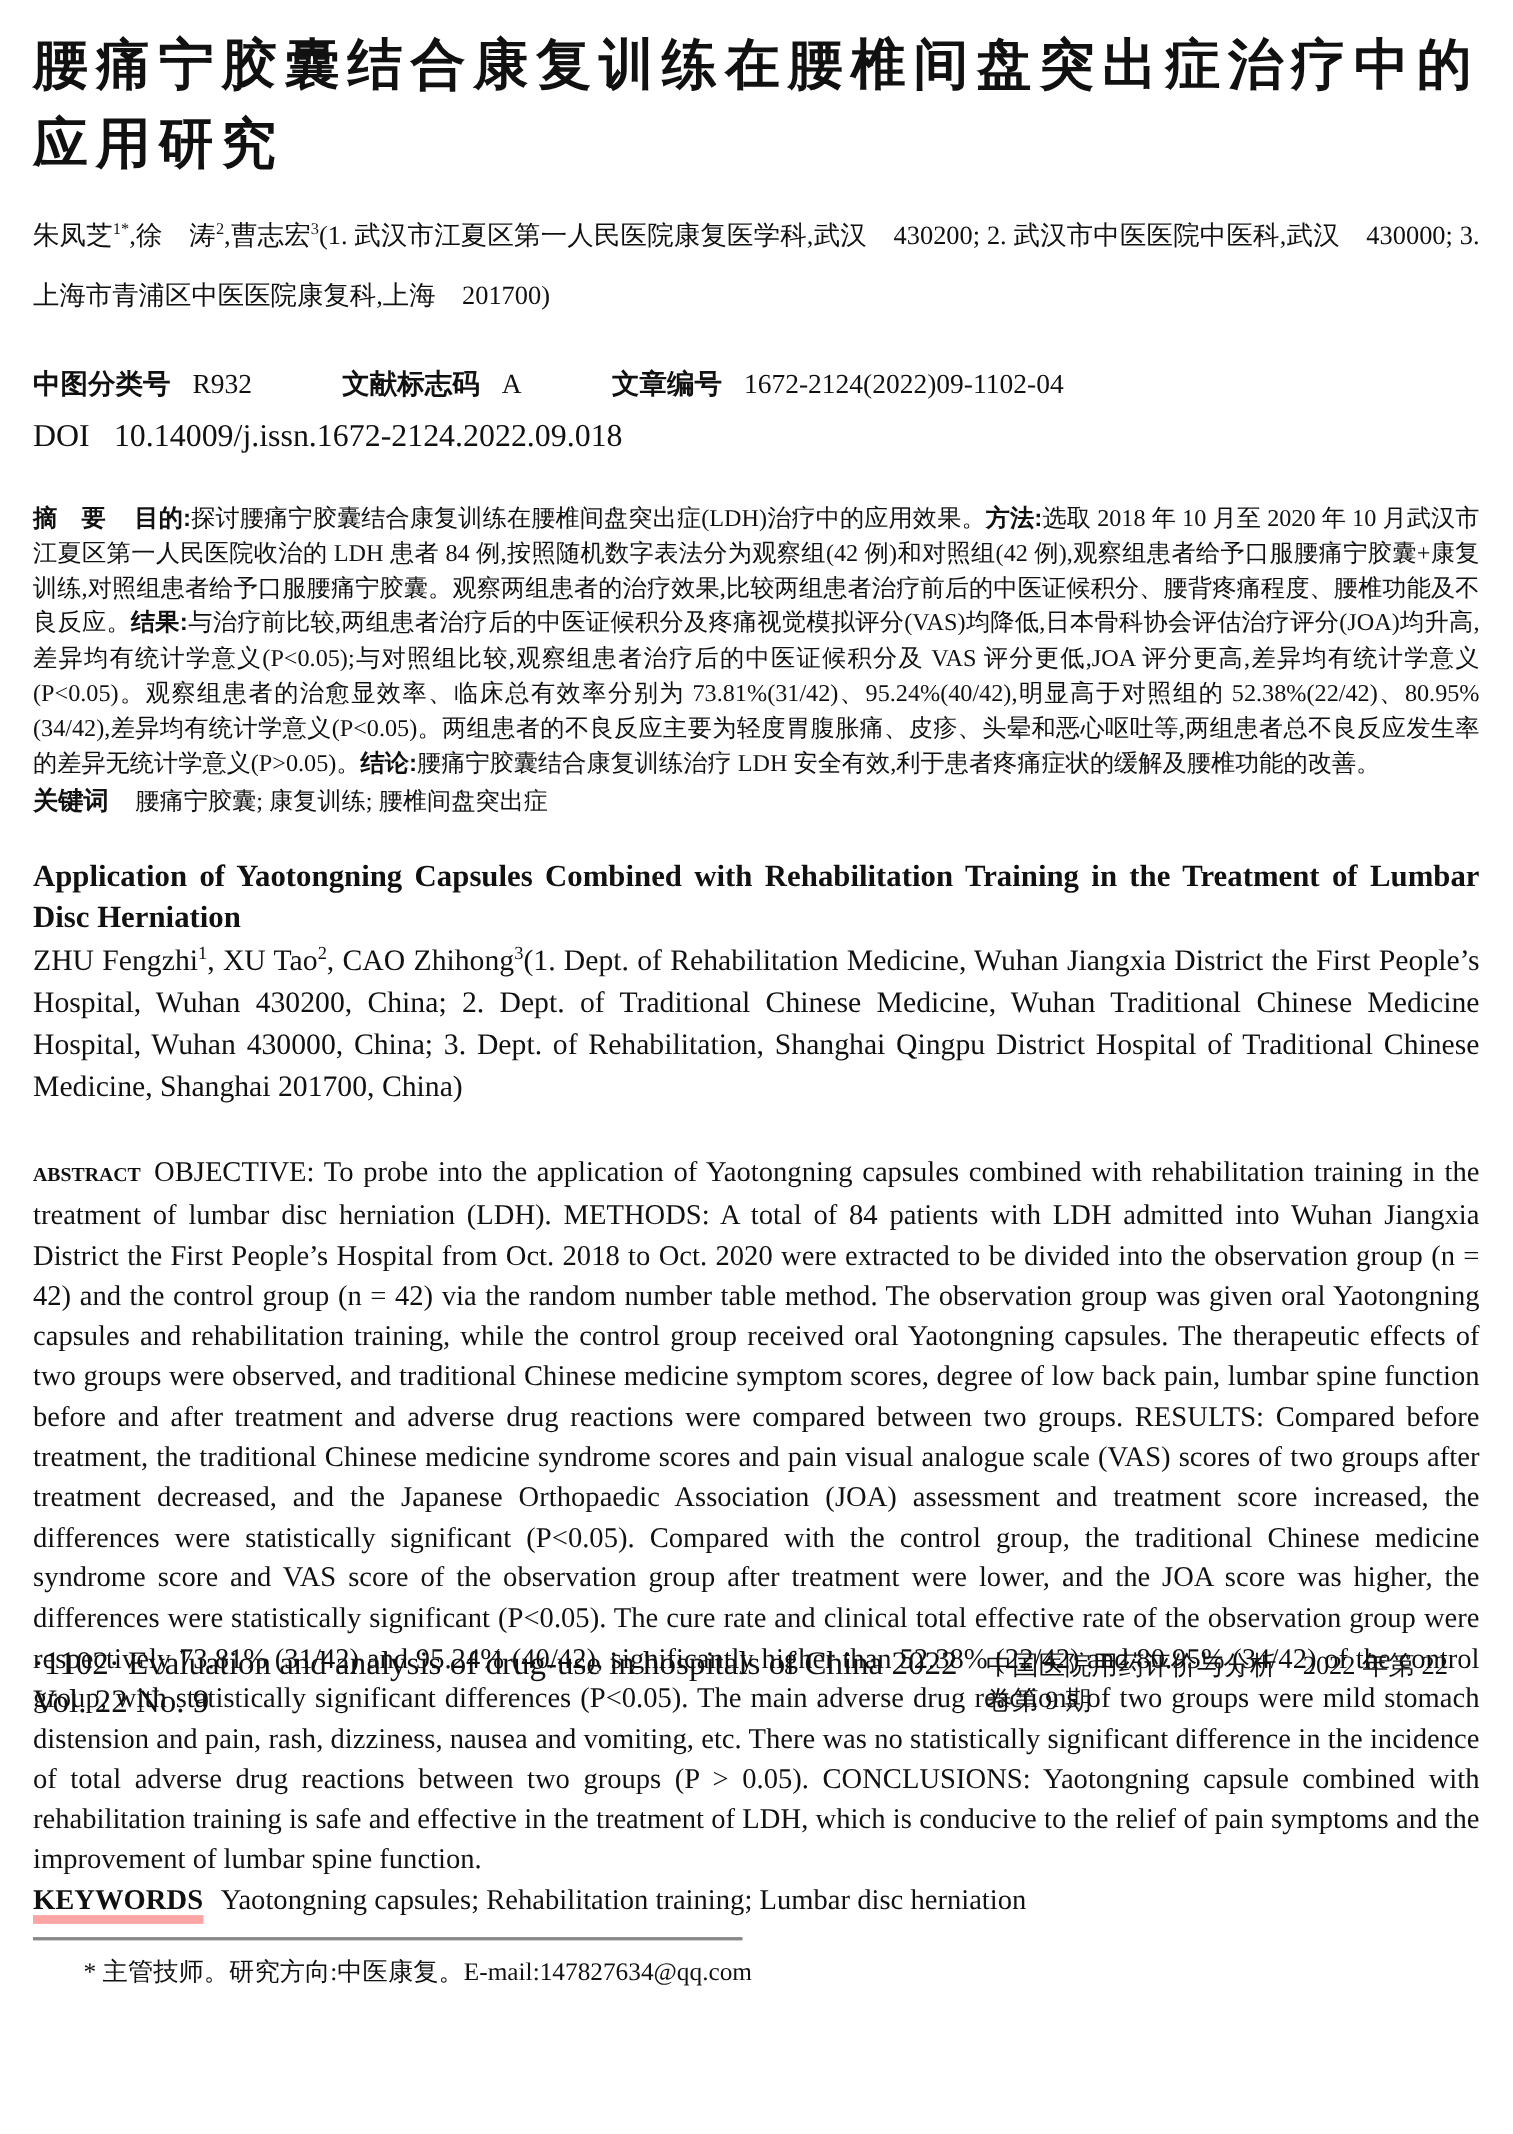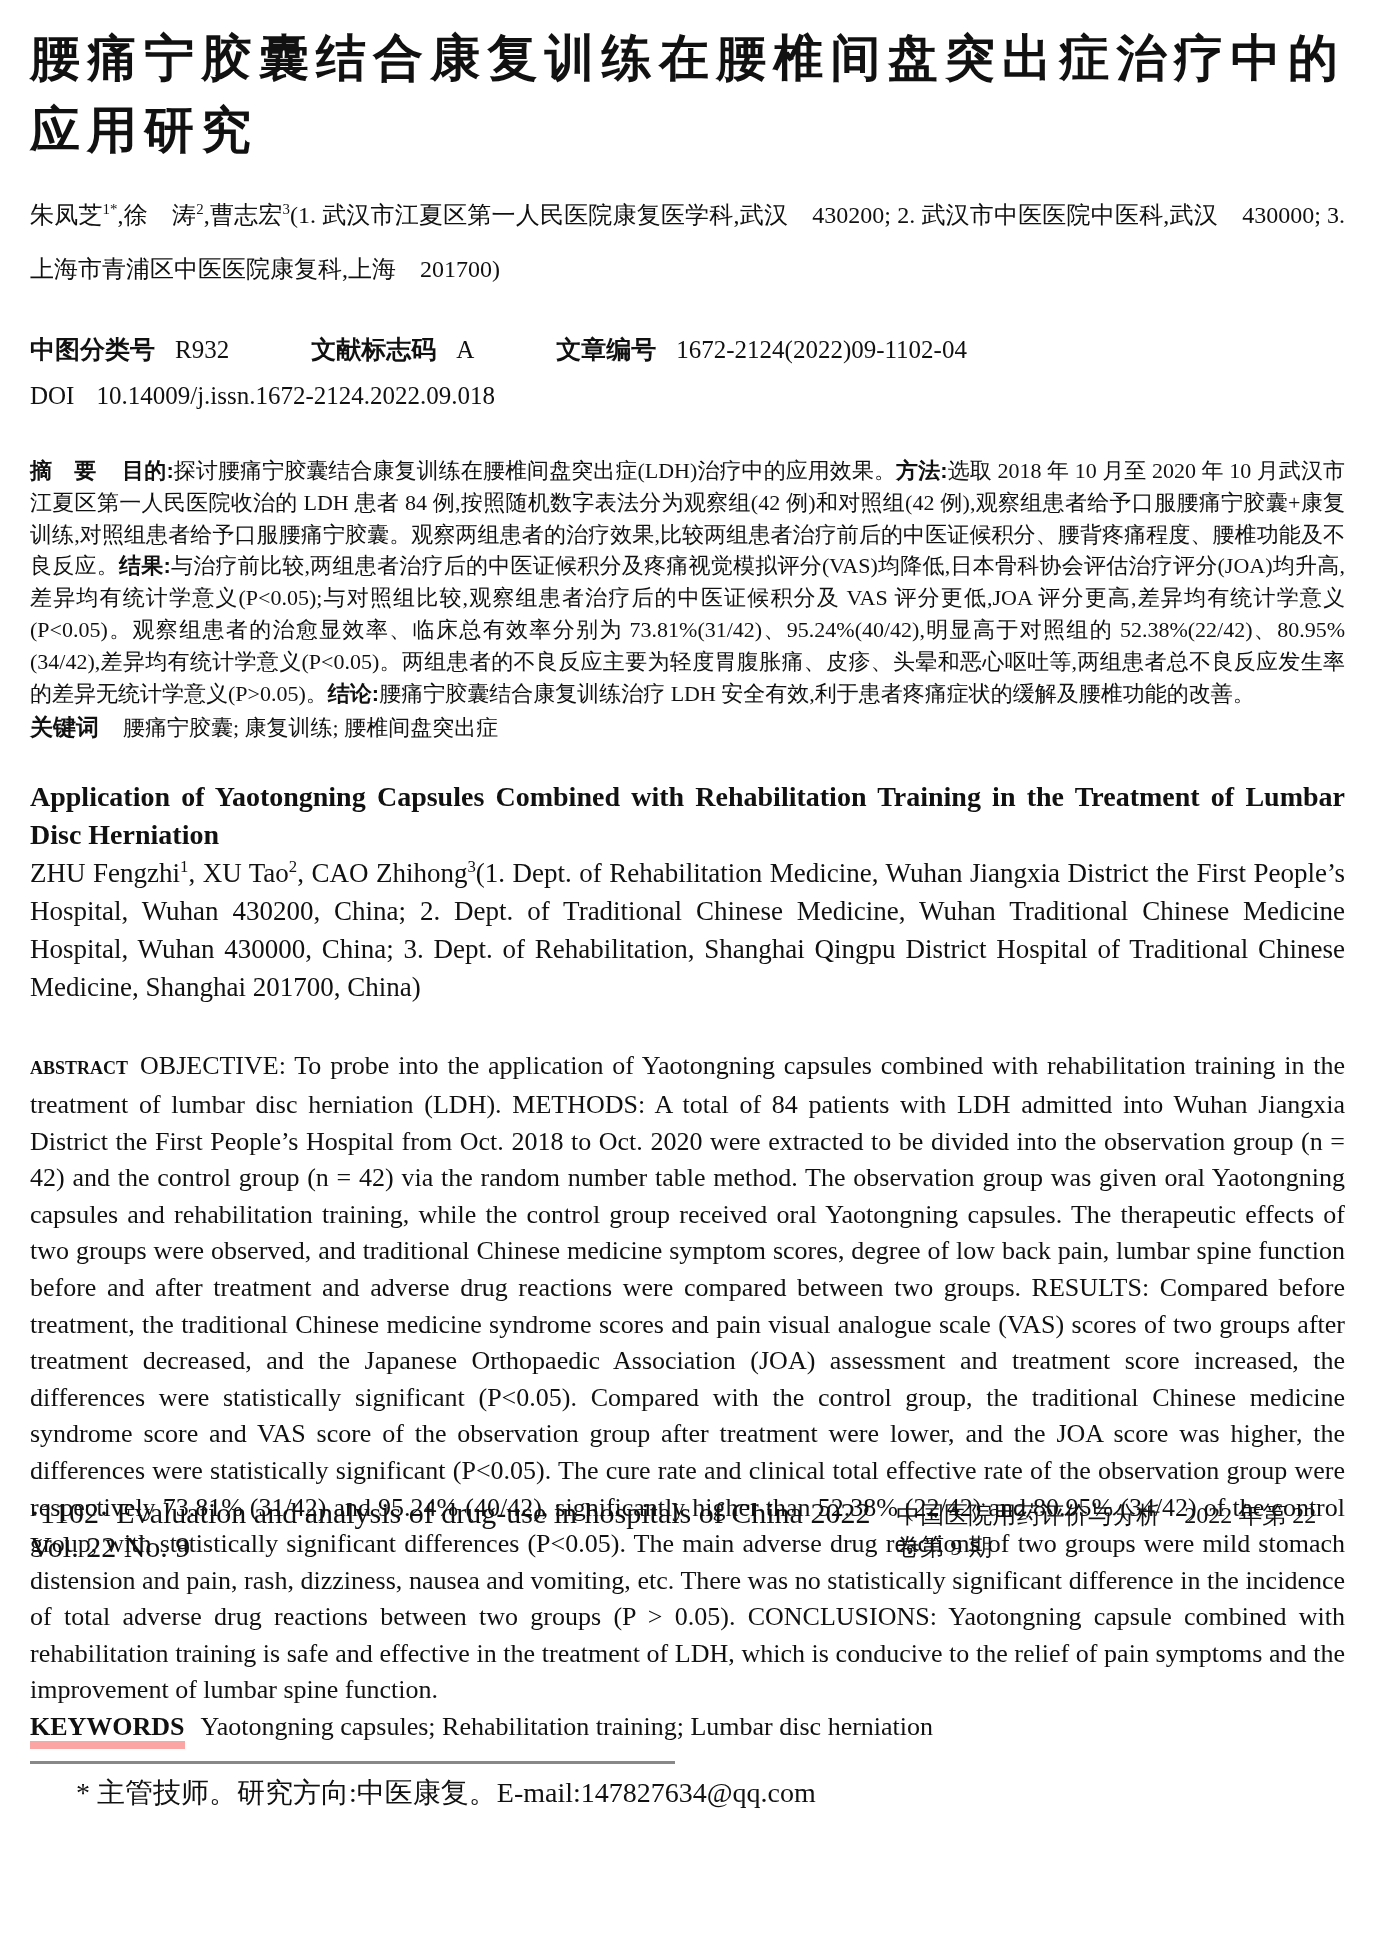--- a/index.html
+++ b/index.html
@@ -28,21 +28,21 @@
     margin: 22px 0 0 0;
     font-size: 24px; line-height: 54px;
     text-align: justify;
   }
   sup { font-size: 0.62em; vertical-align: super; line-height: 0; }
 
   .meta-line { margin: 38px 0 0 0; font-size: 25px; line-height: 30px; white-space: nowrap; }
   .meta-line .meta-label { font-size: 25px; }
   .meta-line .meta-value { margin-left: 20px; margin-right: 82px; }
   .meta-line .meta-value.last { margin-right: 0; }
-  .doi-line { margin: 16px 0 0 0; font-size: 25px; line-height: 30px; }
+  .doi-line { margin: 16px 0 0 0; font-size: 29px; line-height: 30px; }
   .doi-line .doi-value { margin-left: 22px; }
 
   .abstract-cn {
     margin: 44px 0 0 0;
     font-size: 22px; line-height: 31.8px;
     text-align: justify;
   }
   .abstract-cn .abs-label-cn { font-size: 23px; margin-right: 26px; }
   .abstract-cn .hei { font-size: 22px; }
 
@@ -70,21 +70,21 @@
     font-size: 26px; font-weight: bold;
     border-bottom: 8px solid #fca5a5;
     margin-right: 16px;
   }
 
   .footnote-divider {
     width: 645px; height: 0;
     border-top: 3px solid #888888;
     margin-top: 15px;
   }
-  .footnote { margin: 13px 0 0 0; font-size: 28px; line-height: 32px; padding-left: 46px; }
+  .footnote { margin: 13px 0 0 0; font-size: 23px; line-height: 32px; padding-left: 46px; }
 
   .page-footer {
     position: absolute; left: 30px; right: 30px; bottom: 24px;
     display: flex; justify-content: space-between; align-items: baseline;
   }
   .page-footer .footer-left { font-size: 30px; }
   .page-footer .footer-right { font-size: 24px; }
 </style>
 </head>
 <body>

